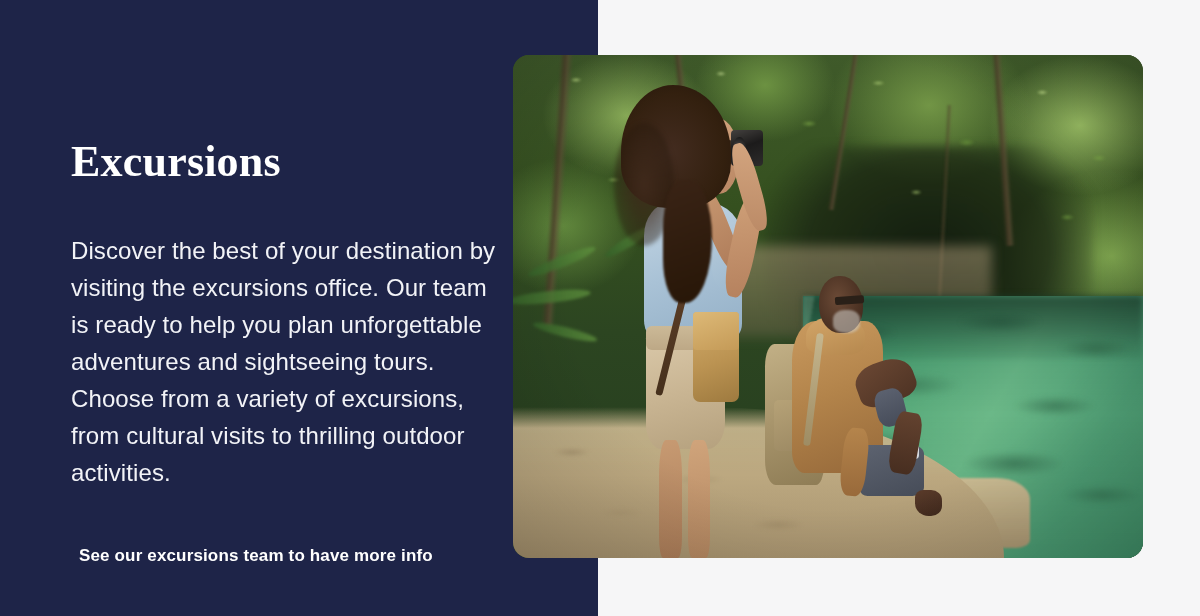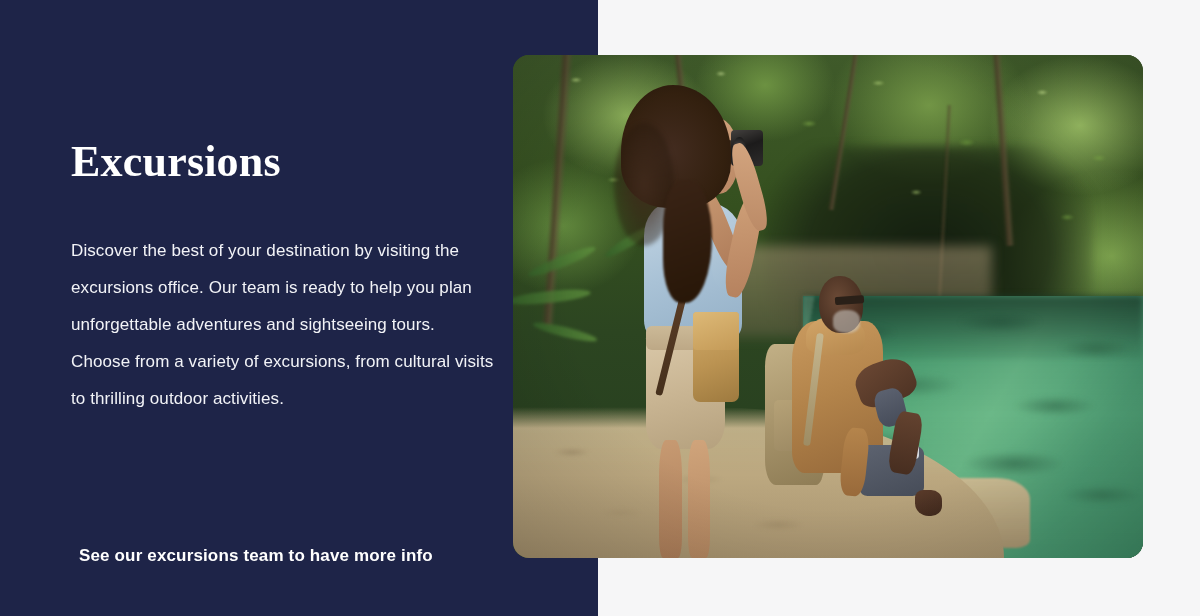--- a/index.html
+++ b/index.html
@@ -35,21 +35,21 @@
     line-height:52px;
     letter-spacing:0.2px;
     color:#ffffff;
   }
 
   .body-copy {
     position:absolute; top:220px; left:0;
     width:425px;
     font-family:"Liberation Sans", sans-serif;
     font-weight:300;
-    font-size:17px;
+    font-size:24px;
     line-height:37px;
     color:#f2f3f7;
     letter-spacing:0.1px;
   }
 
   .cta-link {
     position:absolute; top:533px; left:8px;
     font-family:"Liberation Sans", sans-serif;
     font-weight:700;
     font-size:17px;

